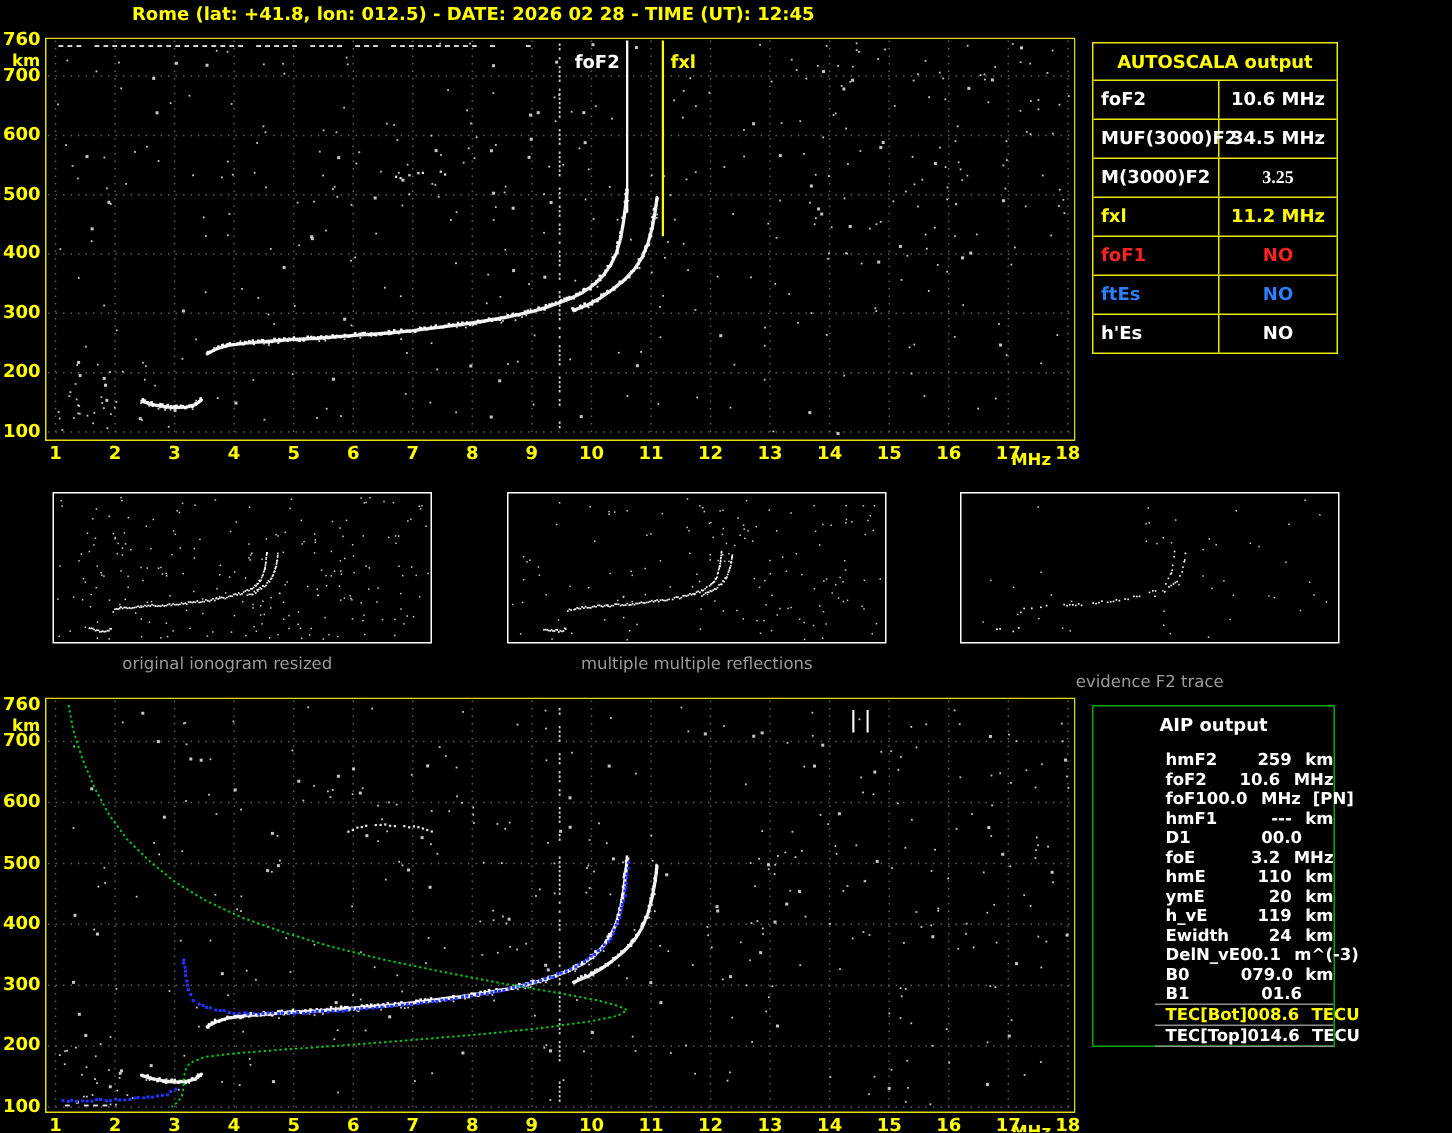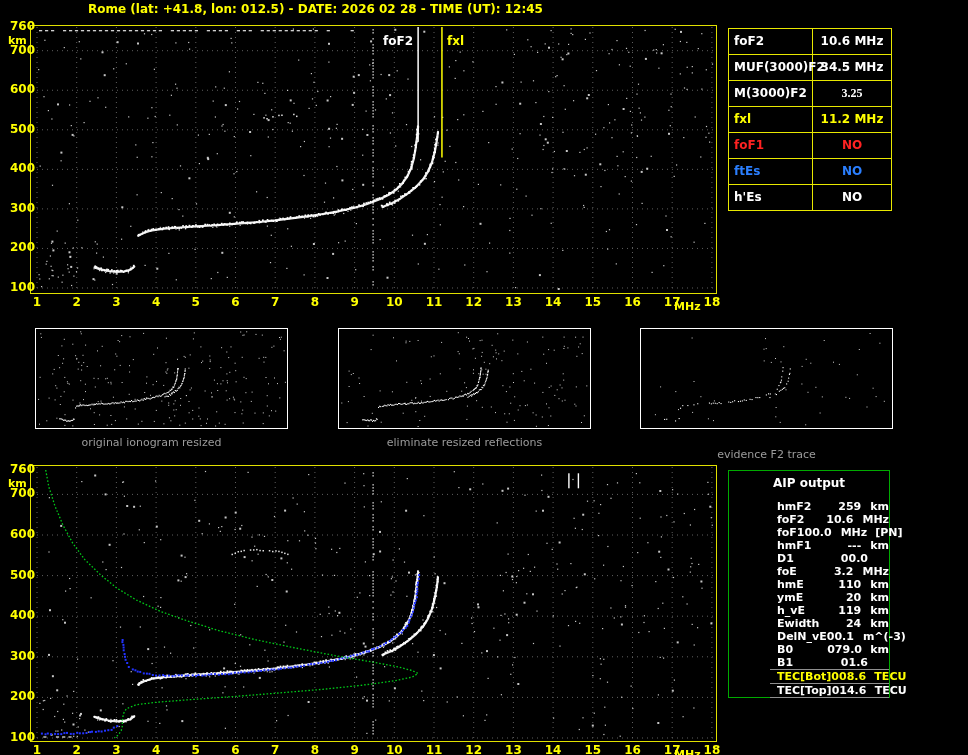--- a/index.html
+++ b/index.html
@@ -1,20 +1,20 @@
 <!DOCTYPE html>
 <html><head>
 <meta charset="utf-8">
 <style>
   html,body{margin:0;padding:0;background:#000;}
   #screen{position:relative;width:968px;height:755px;background:#000;overflow:hidden;
           font-family:"DejaVu Sans","Liberation Sans",sans-serif;}
   .title{position:absolute;left:88px;top:2px;color:#ffff00;font-size:12px;font-weight:bold;white-space:nowrap;}
   svg.plot-svg{position:absolute;display:block;background:#000;}
-  .ytick{position:absolute;width:26px;text-align:right;color:#ffff00;font-size:12px;font-weight:bold;line-height:13px;padding-left:8px;}
+  .ytick{position:absolute;width:26px;text-align:right;color:#ffff00;font-size:12px;font-weight:bold;line-height:13px;}
   .xtick{position:absolute;width:22px;text-align:center;color:#ffff00;font-size:12px;font-weight:bold;line-height:13px;}
   .axis-unit{position:absolute;color:#ffff00;font-size:11px;font-weight:bold;line-height:12px;}
   .thumb{position:absolute;width:253px;height:101px;border:1px solid #ffffff;background:#000;box-sizing:border-box;}
   .thumb svg{display:block;}
   .caption{position:absolute;width:253px;text-align:center;color:#9b9b9b;font-size:11px;}
   
   .as-table{position:absolute;left:728px;top:28px;width:162px;border:1px solid #e8e800;background:#000;}
   .as-title{height:24px;line-height:24px;text-align:center;color:#ffff00;font-weight:bold;font-size:12px;border-bottom:1px solid #e8e800;}
   .as-row{display:flex;height:25px;line-height:25px;border-bottom:1px solid #e8e800;font-size:12px;font-weight:bold;}
   .as-row:last-child{border-bottom:none;}
@@ -2695,24 +2695,25 @@
         <rect x="148.3" y="43.8" width="1.1" height="1.1" fill="#ffffff"></rect>
         <rect x="148.7" y="39.4" width="1.1" height="1.1" fill="#ffffff"></rect>
         <rect x="23.1" y="89.9" width="1.1" height="1.1" fill="#ffffff"></rect>
         <rect x="25.2" y="89.7" width="1.1" height="1.1" fill="#ffffff"></rect>
         <rect x="34.0" y="91.4" width="1.1" height="1.1" fill="#ffffff"></rect>
         <rect x="37.6" y="89.0" width="1.1" height="1.1" fill="#ffffff"></rect>
       </svg>
   </div>
 
   <div class="caption" style="left:25px;top:436px">original ionogram resized</div>
-  <div class="caption" style="left:338px;top:436px">eliminate resized reflections</div>
+  <div class="caption" style="left:338px;top:436px">multiple multiple reflections</div>
   <div class="caption" style="left:640px;top:448px">evidence F2 trace</div>
 
   <div class="as-table">
+    <div class="as-title">AUTOSCALA output</div>
     <div id="as-rows">
         <div class="as-row">
           <div class="as-label" style="color: rgb(255, 255, 255);">foF2</div>
           <div class="as-value" style="color: rgb(255, 255, 255);">10.6 MHz</div>
         </div>
         <div class="as-row">
           <div class="as-label" style="color: rgb(255, 255, 255);">MUF(3000)F2</div>
           <div class="as-value" style="color: rgb(255, 255, 255);">34.5 MHz</div>
         </div>
         <div class="as-row">

